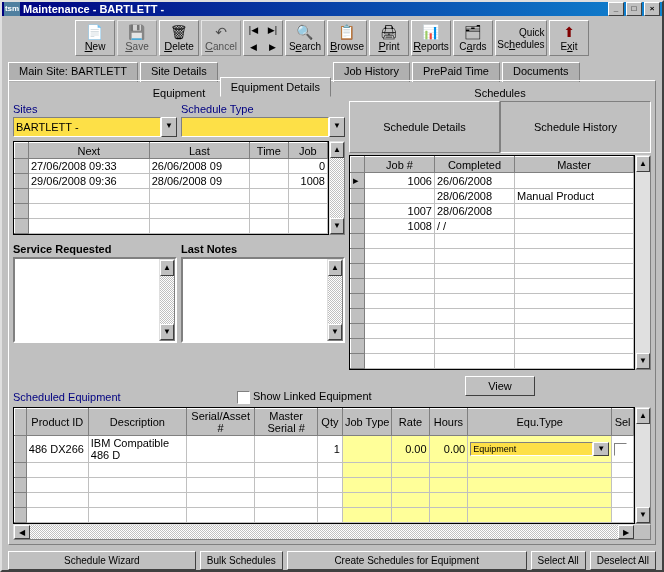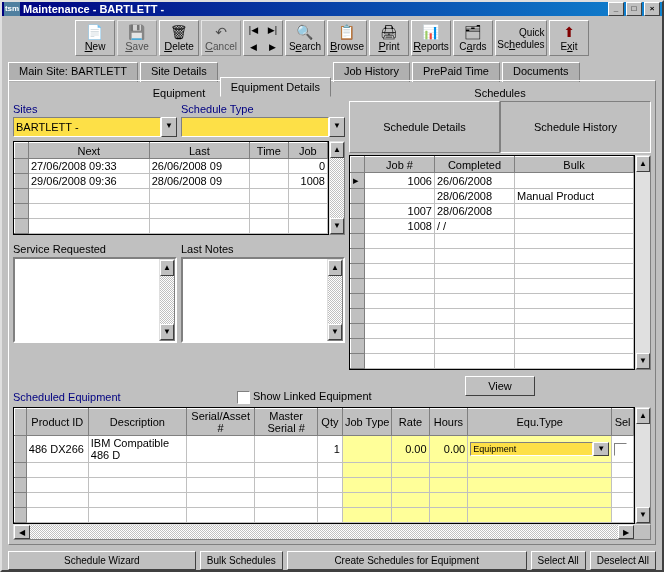--- a/index.html
+++ b/index.html
@@ -18,21 +18,21 @@
 .navgrp .nbtn{width:19px;height:17px;display:flex;align-items:center;justify-content:center;font-size:9px}
 .tabs{display:flex;padding:0 6px;margin-top:2px}
 .tab{padding:3px 10px;background:#c0c0c0;border:1px solid;border-color:#fff #808080 transparent #fff;border-bottom:none;margin-right:2px;cursor:pointer;position:relative;top:17px}
 .tab.active{background:#c0c0c0;border-bottom:1px solid #c0c0c0;z-index:2}
 .tab:not(.active){background:#b0b0b0;top:2px;padding:2px 10px}
 .body{flex:1;border:1px solid;border-color:#fff #808080 #808080 #fff;margin:0 6px 4px;padding:4px;display:flex;flex-direction:column;position:relative}
 .row{display:flex;gap:4px}
 .col{flex:1}
 .hdr{text-align:center;padding:2px}
 .lblblue{color:#000080;font-weight:normal;padding:2px 0}
-.lblblk{color:#000;font-weight:normal;padding:2px 0}
+.lblblk{color:#000;font-weight:bold;padding:2px 0}
 .combo{display:flex;height:20px}
 .combo input{flex:1;border:1px solid;border-color:#808080 #fff #fff #808080;padding:0 2px;background:#fde047}
 .combo .arr{width:16px;background:#c0c0c0;border:1px solid;border-color:#fff #404040 #404040 #fff;text-align:center;line-height:16px;font-size:8px}
 .grid{border:1px solid #000;background:#fff;font-size:10px}
 .grid table{border-collapse:collapse;width:100%}
 .grid th{background:#c0c0c0;border:1px solid;border-color:#fff #808080 #808080 #fff;padding:1px 2px;font-weight:normal;height:16px}
 .grid td{border:1px solid #c0c0c0;padding:1px 2px;height:15px;background:#fff}
 .grid td.y{background:#ffff99}
 .grid .rowhdr{background:#c0c0c0;width:14px;border:1px solid;border-color:#fff #808080 #808080 #fff}
 .scroll{width:16px;background:#c0c0c0;border:1px solid;border-color:#dfdfdf #808080 #808080 #dfdfdf;display:flex;flex-direction:column}
@@ -236,21 +236,21 @@
      <div class="subtab active">Schedule History</div>
     </div>
     <div class="gridwrap" style="margin-top:2px">
      <div class="grid" style="flex:1">
       <table>
        <tbody>
                   <tr>
                     <th class="rowhdr"></th>
                     <th style="width:70px">Job #</th>
                     <th style="width:80px">Completed</th>
-                    <th>Bulk</th>
+                    <th>Master</th>
                   </tr>
        <tr>
                     <td class="rowhdr">▸</td>
                     <td style="text-align:right">1006</td>
                     <td>26/06/2008</td>
                     <td></td>
                   </tr>
        <tr>
                     <td class="rowhdr"></td>
                     <td style="text-align:right"></td>

